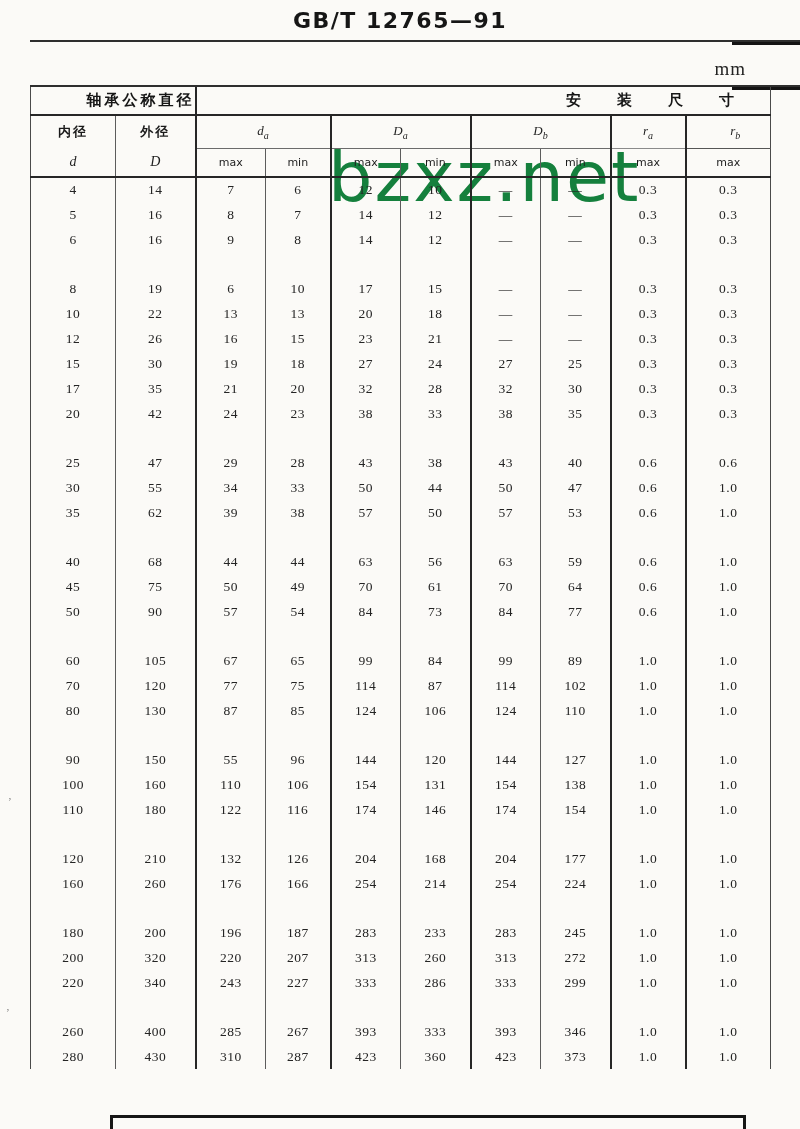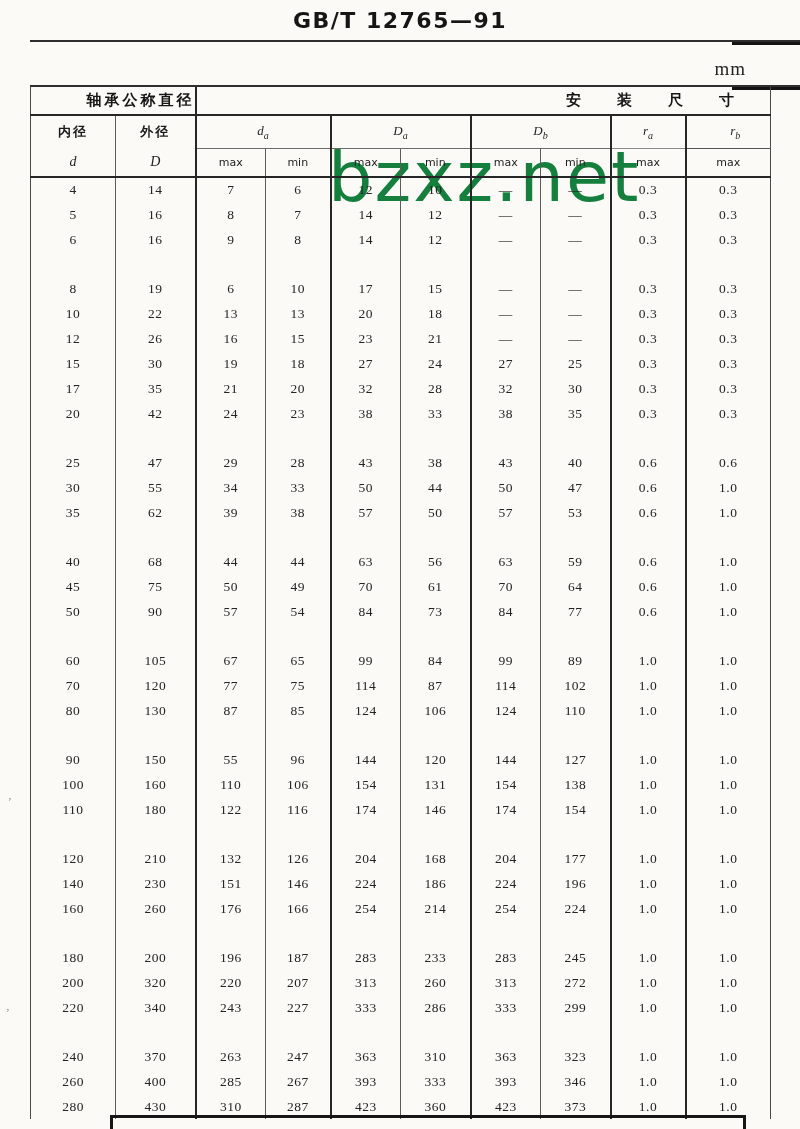--- a/index.html
+++ b/index.html
@@ -529,32 +529,20 @@
         <td class="c2">132</td>
         <td class="c3">126</td>
         <td class="c4">204</td>
         <td class="c5">168</td>
         <td class="c6">204</td>
         <td class="c7">177</td>
         <td class="c8">1.0</td>
         <td class="c9">1.0</td>
       </tr>
       <tr>
-        <td class="c0">140</td>
-        <td class="c1">230</td>
-        <td class="c2">151</td>
-        <td class="c3">146</td>
-        <td class="c4">224</td>
-        <td class="c5">186</td>
-        <td class="c6">224</td>
-        <td class="c7">196</td>
-        <td class="c8">1.0</td>
-        <td class="c9">1.0</td>
-      </tr>
-      <tr>
         <td class="c0">160</td>
         <td class="c1">260</td>
         <td class="c2">176</td>
         <td class="c3">166</td>
         <td class="c4">254</td>
         <td class="c5">214</td>
         <td class="c6">254</td>
         <td class="c7">224</td>
         <td class="c8">1.0</td>
         <td class="c9">1.0</td>
@@ -613,32 +601,20 @@
         <td class="c2"></td>
         <td class="c3"></td>
         <td class="c4"></td>
         <td class="c5"></td>
         <td class="c6"></td>
         <td class="c7"></td>
         <td class="c8"></td>
         <td class="c9"></td>
       </tr>
       <tr>
-        <td class="c0">240</td>
-        <td class="c1">370</td>
-        <td class="c2">263</td>
-        <td class="c3">247</td>
-        <td class="c4">363</td>
-        <td class="c5">310</td>
-        <td class="c6">363</td>
-        <td class="c7">323</td>
-        <td class="c8">1.0</td>
-        <td class="c9">1.0</td>
-      </tr>
-      <tr>
         <td class="c0">260</td>
         <td class="c1">400</td>
         <td class="c2">285</td>
         <td class="c3">267</td>
         <td class="c4">393</td>
         <td class="c5">333</td>
         <td class="c6">393</td>
         <td class="c7">346</td>
         <td class="c8">1.0</td>
         <td class="c9">1.0</td>

